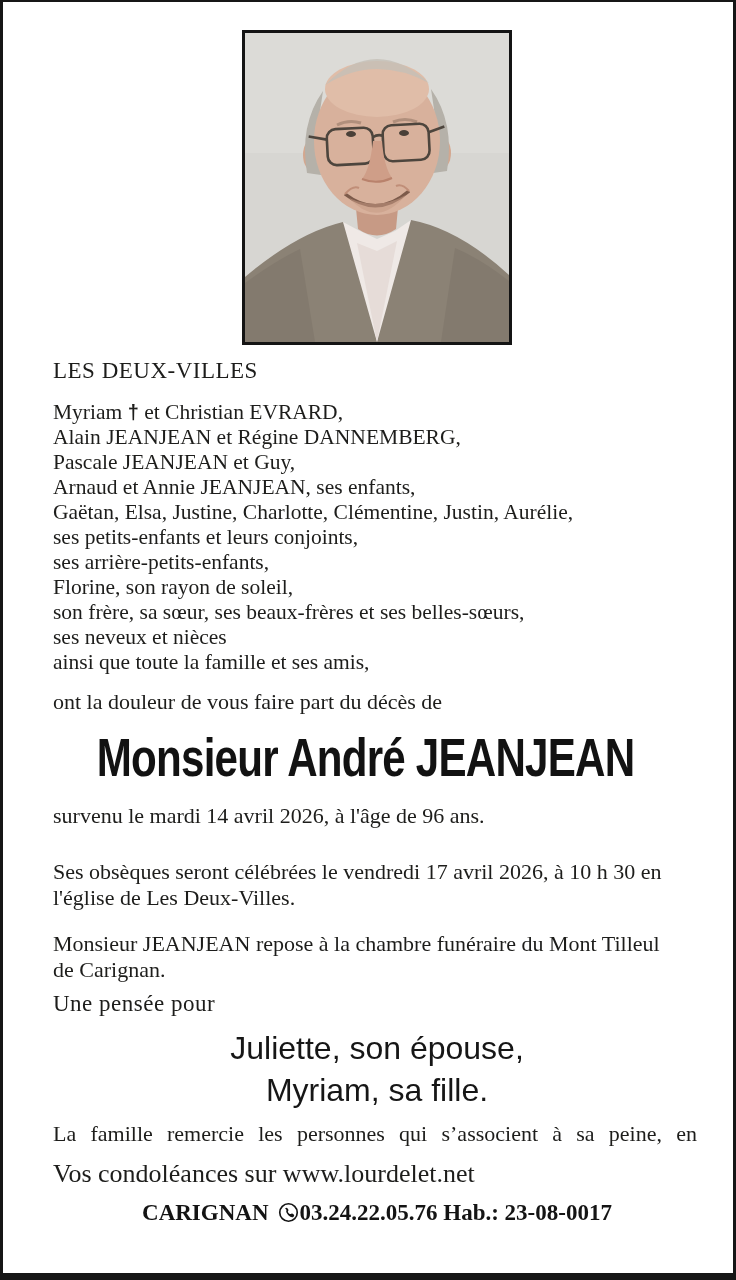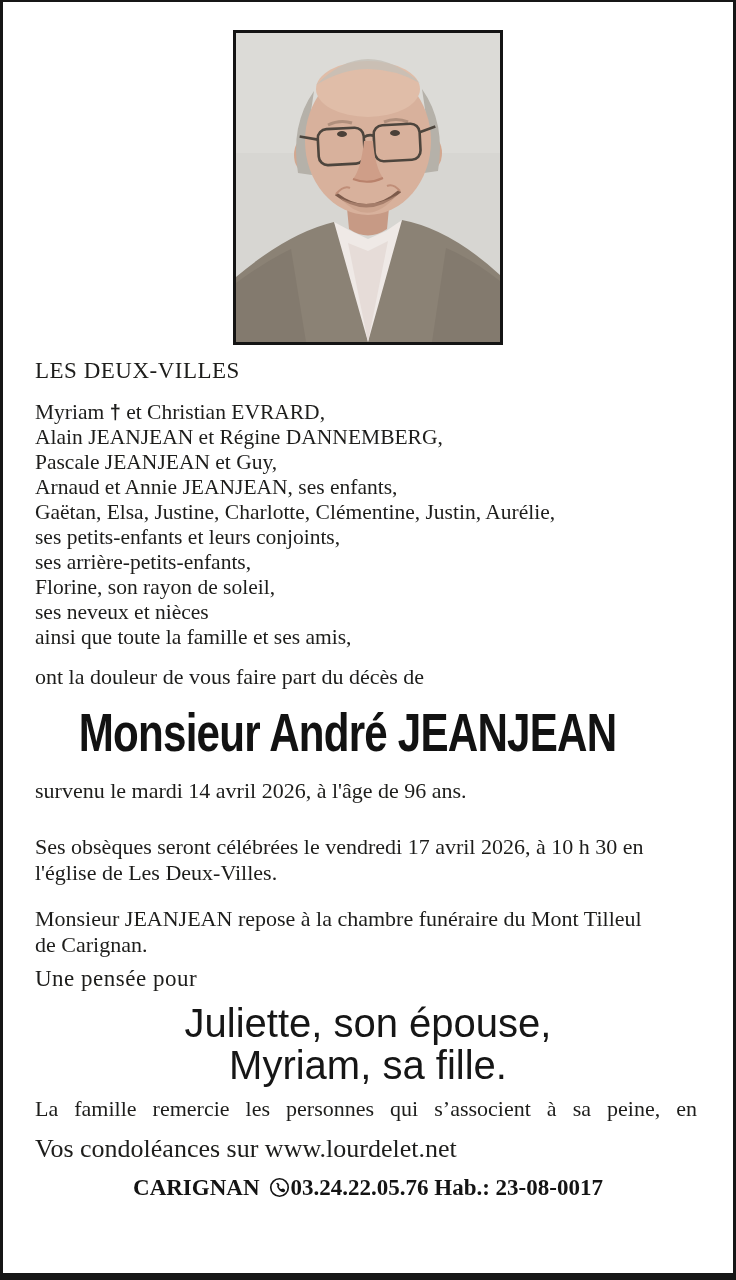--- a/index.html
+++ b/index.html
@@ -7,20 +7,21 @@
   .page {
     width: 736px; height: 1280px;
     background: #ffffff;
     border-top: 2px solid #161616;
     border-left: 3px solid #161616;
     border-right: 3px solid #161616;
     border-bottom: 7px solid #161616;
     overflow: hidden;
     font-family: "Liberation Serif", "DejaVu Serif", serif;
     color: #1d1d1b;
+    padding-left: 18px;
   }
   .photo-wrap { text-align: center; margin-top: 28px; }
   .photo-frame {
     display: inline-block;
     width: 270px; height: 315px;
     border: 3px solid #141414;
     background: #d7d6d2;
     line-height: 0;
   }
   .location {
@@ -48,21 +49,21 @@
   }
   .death-line { margin: 4px 36px 0 32px; font-size: 22px; line-height: 26px; }
   .para { margin: 0 36px 0 32px; font-size: 22px; line-height: 26px; }
   .para-funeral { margin-top: 30px; }
   .para-repose { margin-top: 20px; }
   .thought-intro { margin: 8px 36px 0 32px; font-size: 23px; line-height: 26px; letter-spacing: 0.5px; }
   .thought {
     margin-top: 10px;
     text-align: center;
     font-family: "Liberation Sans", "DejaVu Sans", sans-serif;
-    font-size: 40px;
+    font-size: 32px;
     line-height: 42px;
     color: #161616;
   }
   .para-thanks { margin-top: 10px; }
   .justify-first { text-align: justify; text-align-last: justify; }
   .condolences { margin: 14px 36px 0 32px; font-size: 26px; line-height: 26px; }
   .footer {
     margin-top: 12px;
     text-align: center;
     font-weight: bold;
@@ -134,20 +135,21 @@
       <span class="cross">†</span>
       <span>et Christian EVRARD,</span>
     </div>
     <div class="line">Alain JEANJEAN et Régine DANNEMBERG,</div>
     <div class="line">Pascale JEANJEAN et Guy,</div>
     <div class="line">Arnaud et Annie JEANJEAN, ses enfants,</div>
     <div class="line">Gaëtan, Elsa, Justine, Charlotte, Clémentine, Justin, Aurélie,</div>
     <div class="line">ses petits-enfants et leurs conjoints,</div>
     <div class="line">ses arrière-petits-enfants,</div>
     <div class="line">Florine, son rayon de soleil,</div>
+    <div class="line">son frère, sa sœur, ses beaux-frères et ses belles-sœurs,</div>
     <div class="line">ses neveux et nièces</div>
     <div class="line">ainsi que toute la famille et ses amis,</div>
   </div>
 
   <div class="intro">ont la douleur de vous faire part du décès de</div>
 
   <div class="deceased">
     <span class="condensed">Monsieur André JEANJEAN</span>
   </div>
 

